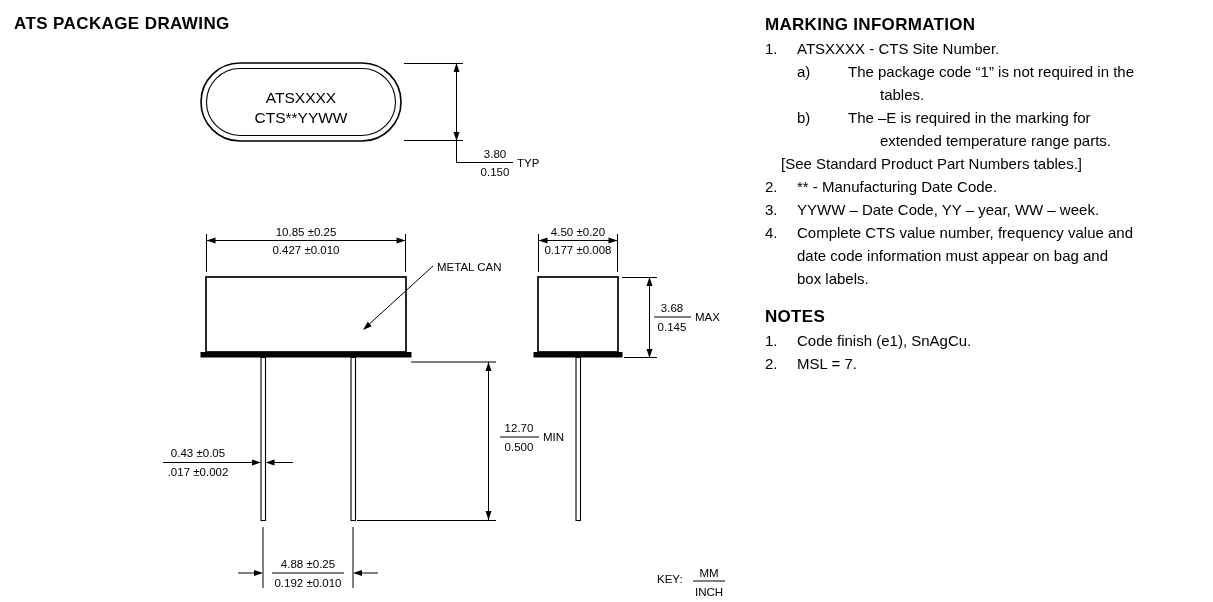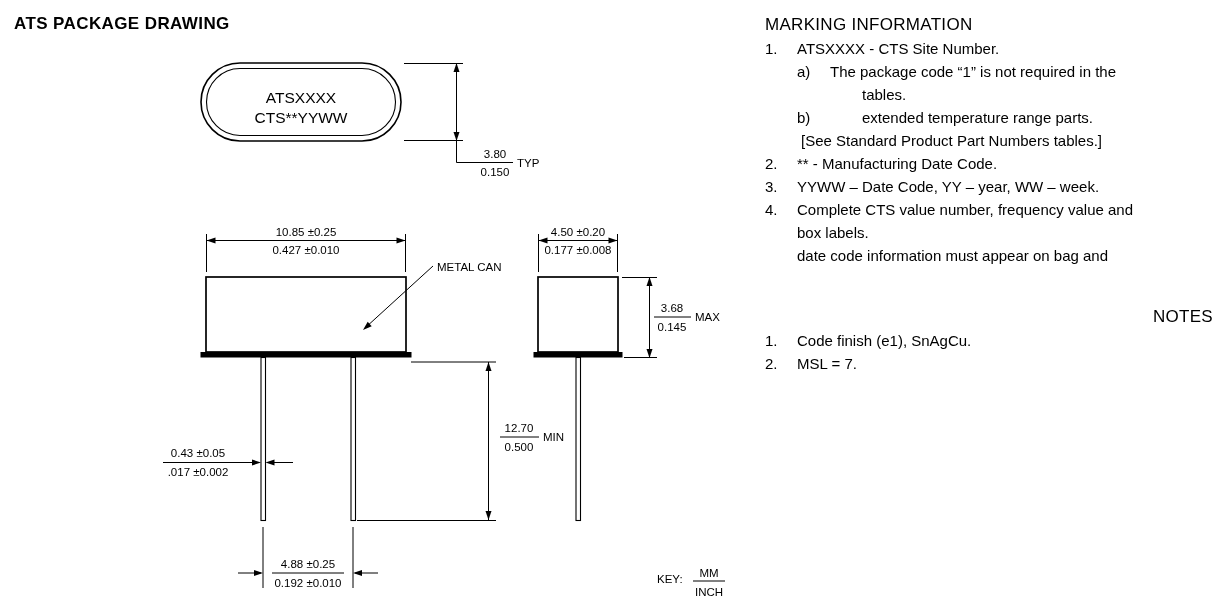--- a/index.html
+++ b/index.html
@@ -19,30 +19,30 @@
   }
 
   svg.drawing { position: absolute; left: 0; top: 0; }
   svg.drawing text { font-family: "Liberation Sans", sans-serif; fill: #000; font-size: 11.5px; }
   svg.drawing text.pkg { font-size: 15.5px; }
 
   .right-col {
     position: absolute; left: 765px; top: 13px; width: 448px;
     font-size: 15px; line-height: 23px;
   }
-  .section-title { font-weight: normal; font-size: 17px; letter-spacing: 0.3px; line-height: 24px; }
+  .section-title { font-weight: bold; font-size: 17px; letter-spacing: 0.3px; line-height: 24px; }
   .m-item { display: flex; }
   .m-item .num { width: 32px; flex-shrink: 0; }
   .m-item .txt { flex: 1; }
   .m-sub { display: flex; margin-left: 32px; }
   .m-sub .num { width: 33px; flex-shrink: 0; }
-  .m-sub .txt { flex: 1; }
+  .m-sub .txt { flex: 1; margin-left: 18px; }
   .cont { padding-left: 32px; }
-  .bracket-note { margin-left: 36px; }
-  .notes-title { margin-top: 38px; text-align: right; }
+  .bracket-note { margin-left: 16px; }
+  .notes-title { margin-top: 15px; }
 </style>
 </head>
 <body>
 
 <div class="page">
 
   <div class="drawing-title">ATS PACKAGE DRAWING</div>
 
   <svg class="drawing" width="760" height="602" viewBox="0 0 760 602">
 
@@ -170,42 +170,43 @@
       <span class="num">a)</span>
       <div class="txt">
         <div>The package code “1” is not required in the</div>
         <div class="cont">tables.</div>
       </div>
     </div>
 
     <div class="m-sub">
       <span class="num">b)</span>
       <div class="txt">
+        <div>The –E is required in the marking for</div>
         <div class="cont">extended temperature range parts.</div>
       </div>
     </div>
 
     <div class="bracket-note">[See Standard Product Part Numbers tables.]</div>
 
     <div class="m-item">
       <span class="num">2.</span>
       <div class="txt">** - Manufacturing Date Code.</div>
     </div>
 
     <div class="m-item">
       <span class="num">3.</span>
       <div class="txt">YYWW – Date Code, YY – year, WW – week.</div>
     </div>
 
     <div class="m-item">
       <span class="num">4.</span>
       <div class="txt">
         <div>Complete CTS value number, frequency value and</div>
+        <div>date code information must appear on bag and</div>
         <div>box labels.</div>
-        <div>date code information must appear on bag and</div>
       </div>
     </div>
 
     <div class="section-title notes-title">NOTES</div>
 
     <div class="m-item">
       <span class="num">1.</span>
       <div class="txt">Code finish (e1), SnAgCu.</div>
     </div>
 

